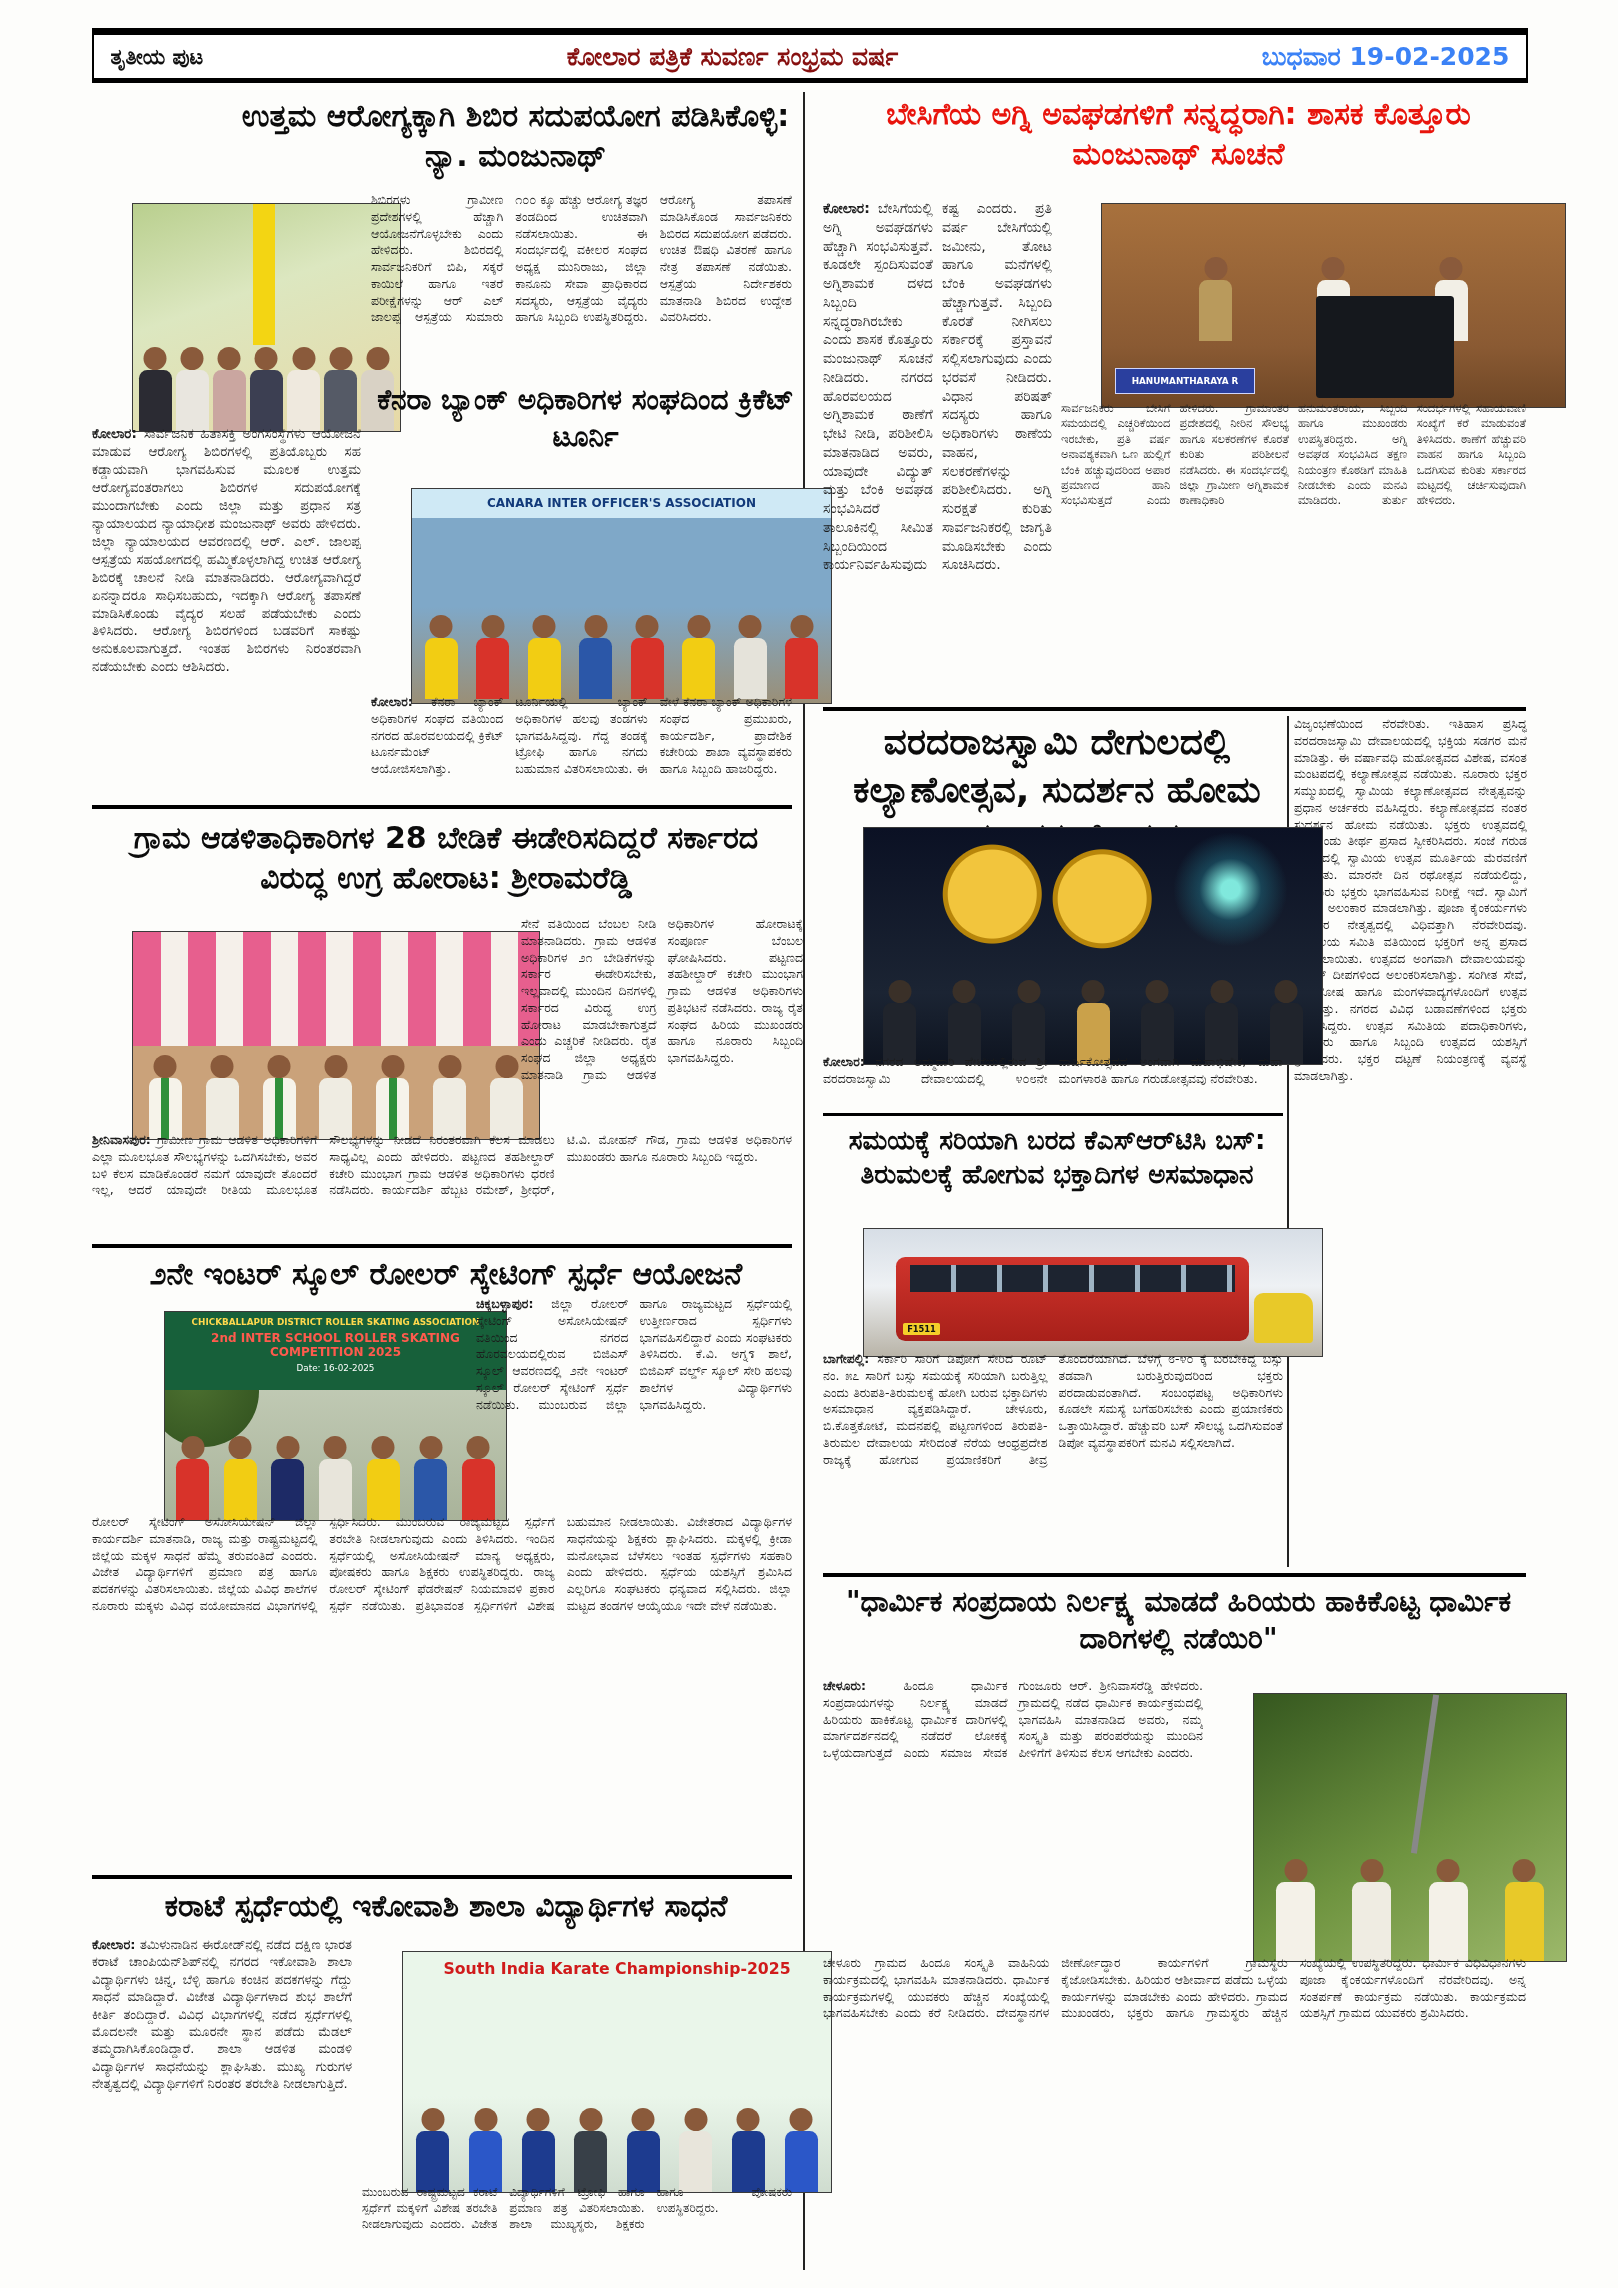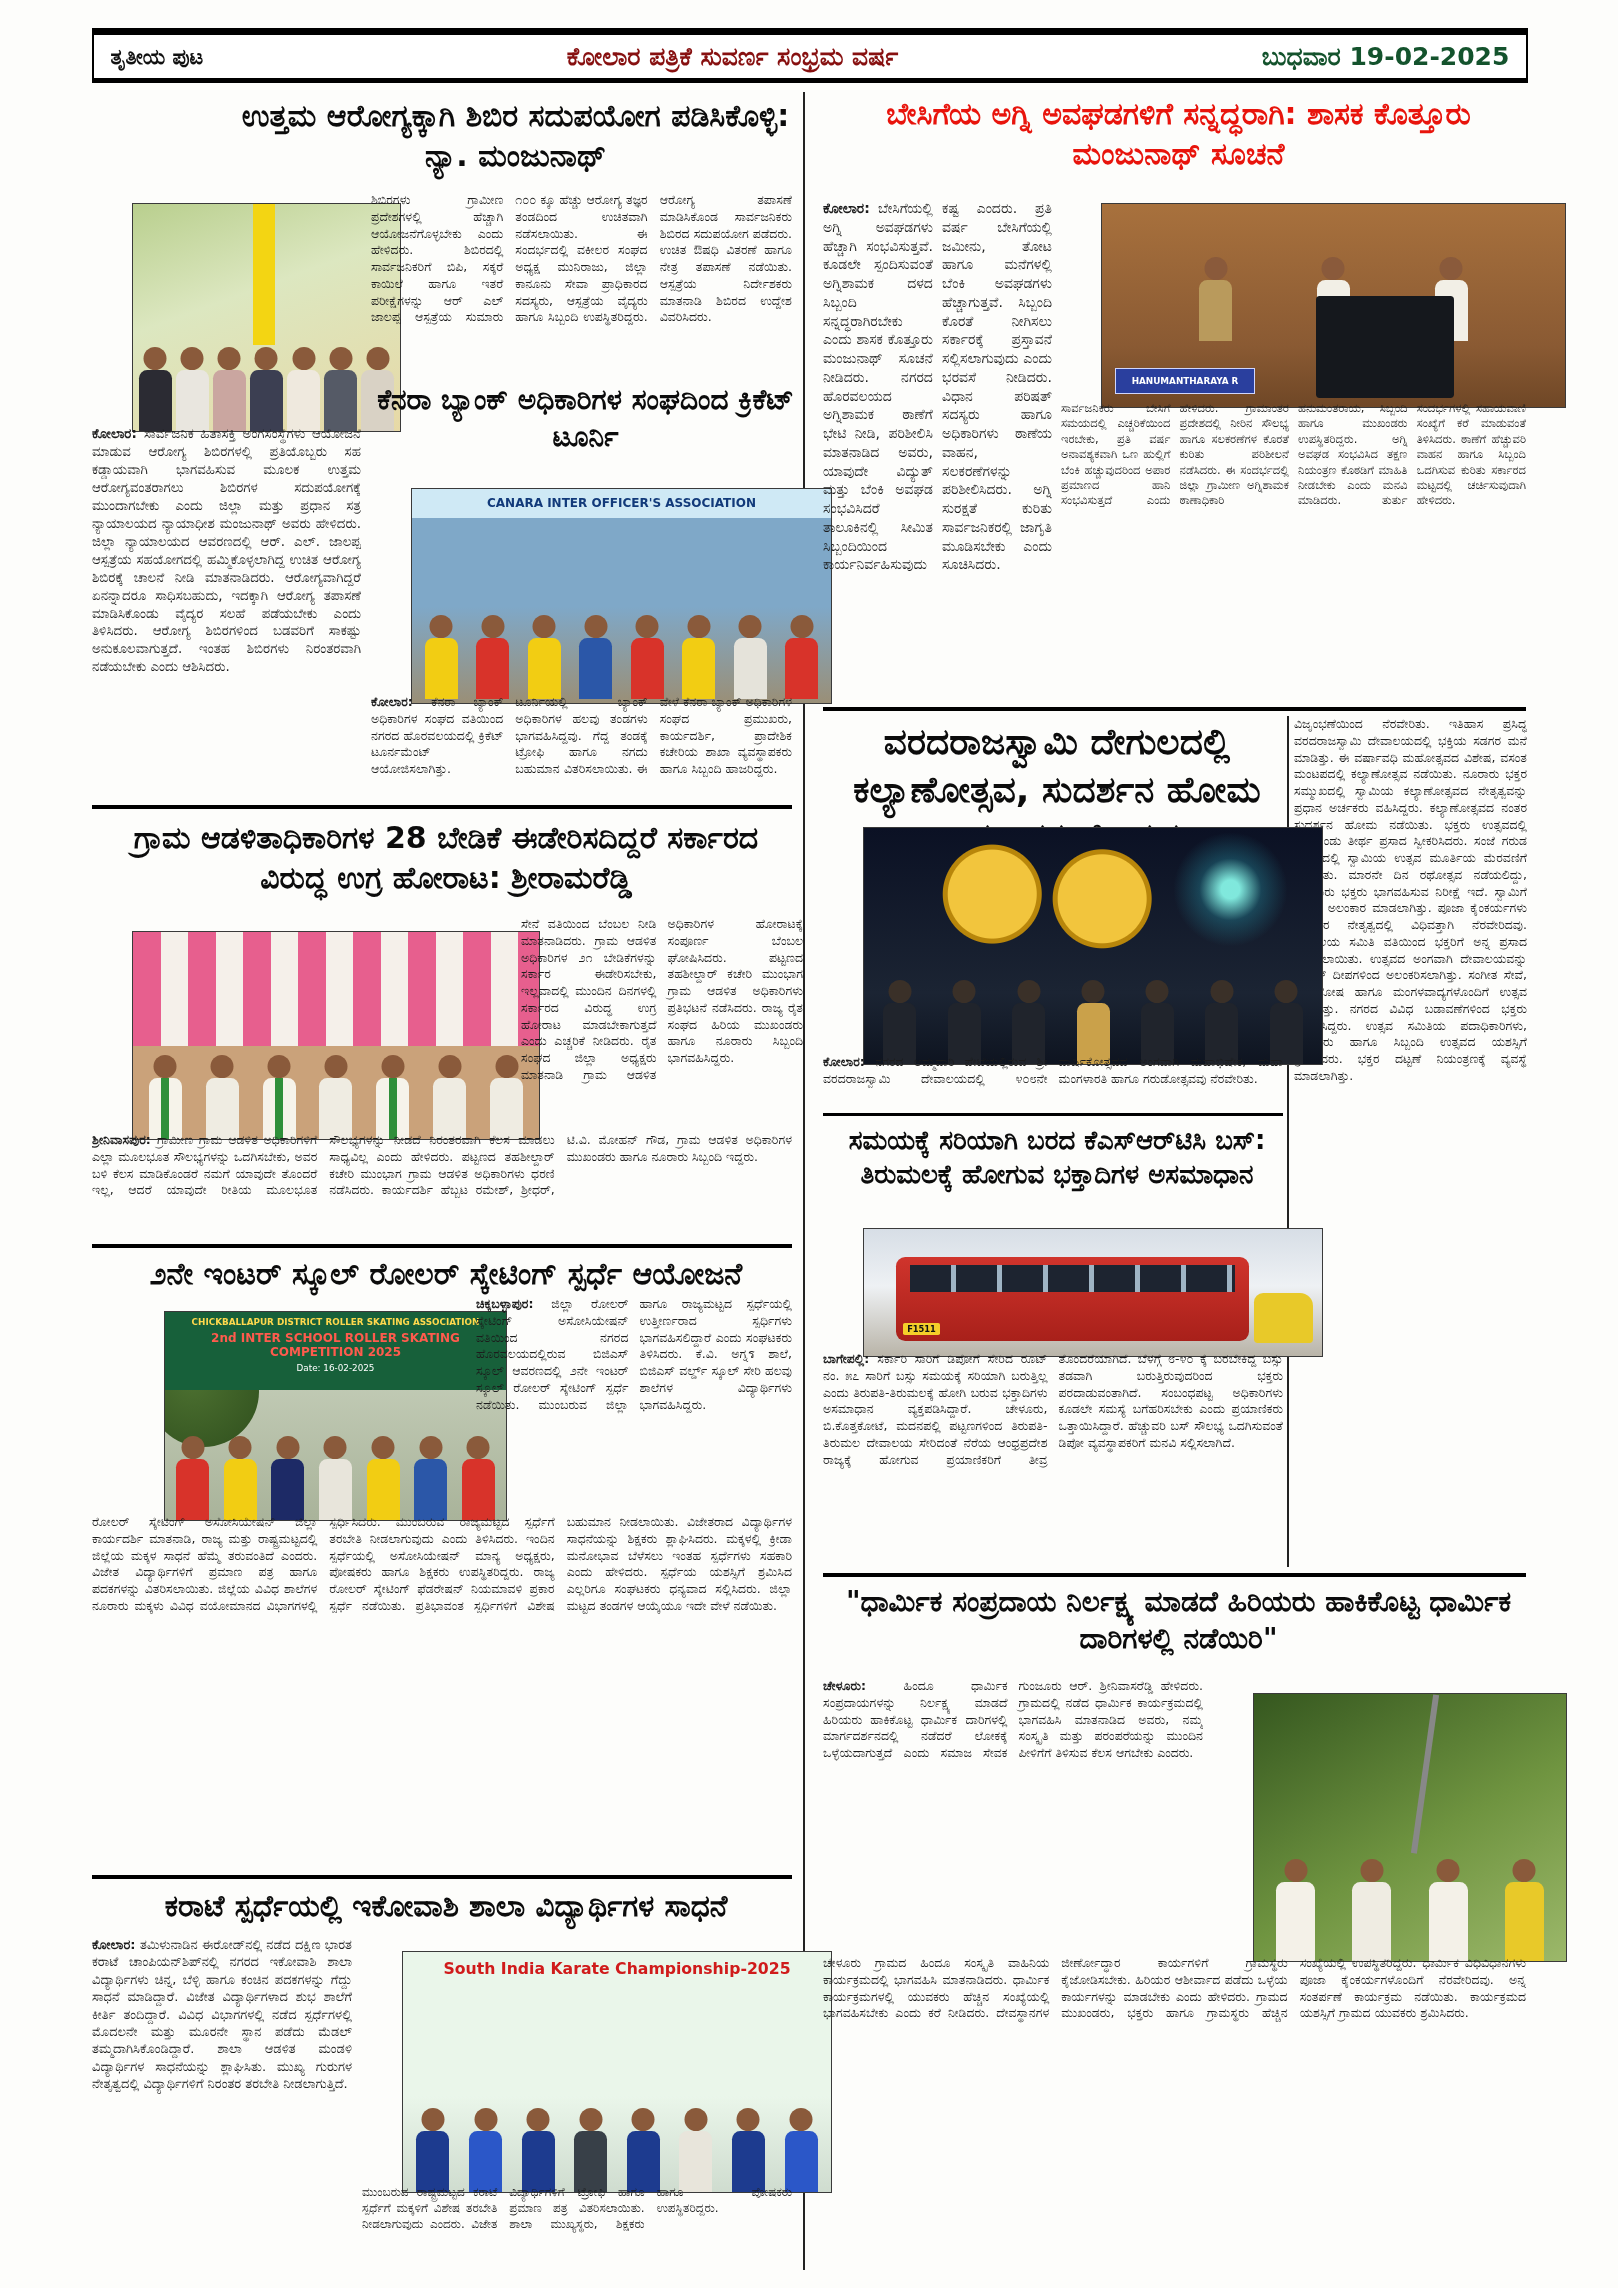--- a/index.html
+++ b/index.html
@@ -4,21 +4,21 @@
 <style>
   html,body{margin:0;padding:0;background:#e9e9e9;}
   .page{position:relative;width:1619px;height:2289px;background:#fdfdfb;margin:0 auto;
         font-family:"DejaVu Sans","Liberation Sans",sans-serif;color:#161616;overflow:hidden;}
   
   #hdr{position:absolute;left:92px;top:28px;width:1436px;height:55px;
        border-top:7.4px solid #000;border-bottom:5.5px solid #000;border-left:2.8px solid #000;border-right:2.8px solid #000;
        display:flex;align-items:center;justify-content:space-between;padding:0 16.6px;box-sizing:border-box;background:#fff;}
   #hdr .pglbl{font-weight:bold;font-size:21px;color:#111;}
   #hdr .mast{font-weight:bold;font-size:25px;color:#871010;}
-  #hdr .date{font-weight:bold;font-size:25px;color:#14532d;}
+  #hdr .date{font-weight:bold;font-size:25px;color:#3b82f6;}
   
   .hl{position:absolute;font-weight:bold;color:#0c0c0c;text-align:center;line-height:1.32;margin:4px;}
   .hl.red{color:#e8140c;}
   .btxt{position:absolute;font-size:12.5px;line-height:1.34;text-align:justify;color:#1c1c1c;overflow:hidden;}
   .btxt p{margin:0;}
   .dl{font-weight:bold;}
   .dl::after{content:" ";}
   .c2{column-count:2;column-gap:11px;}
   .c3{column-count:3;column-gap:12px;}
   .c4{column-count:4;column-gap:9.2px;}

